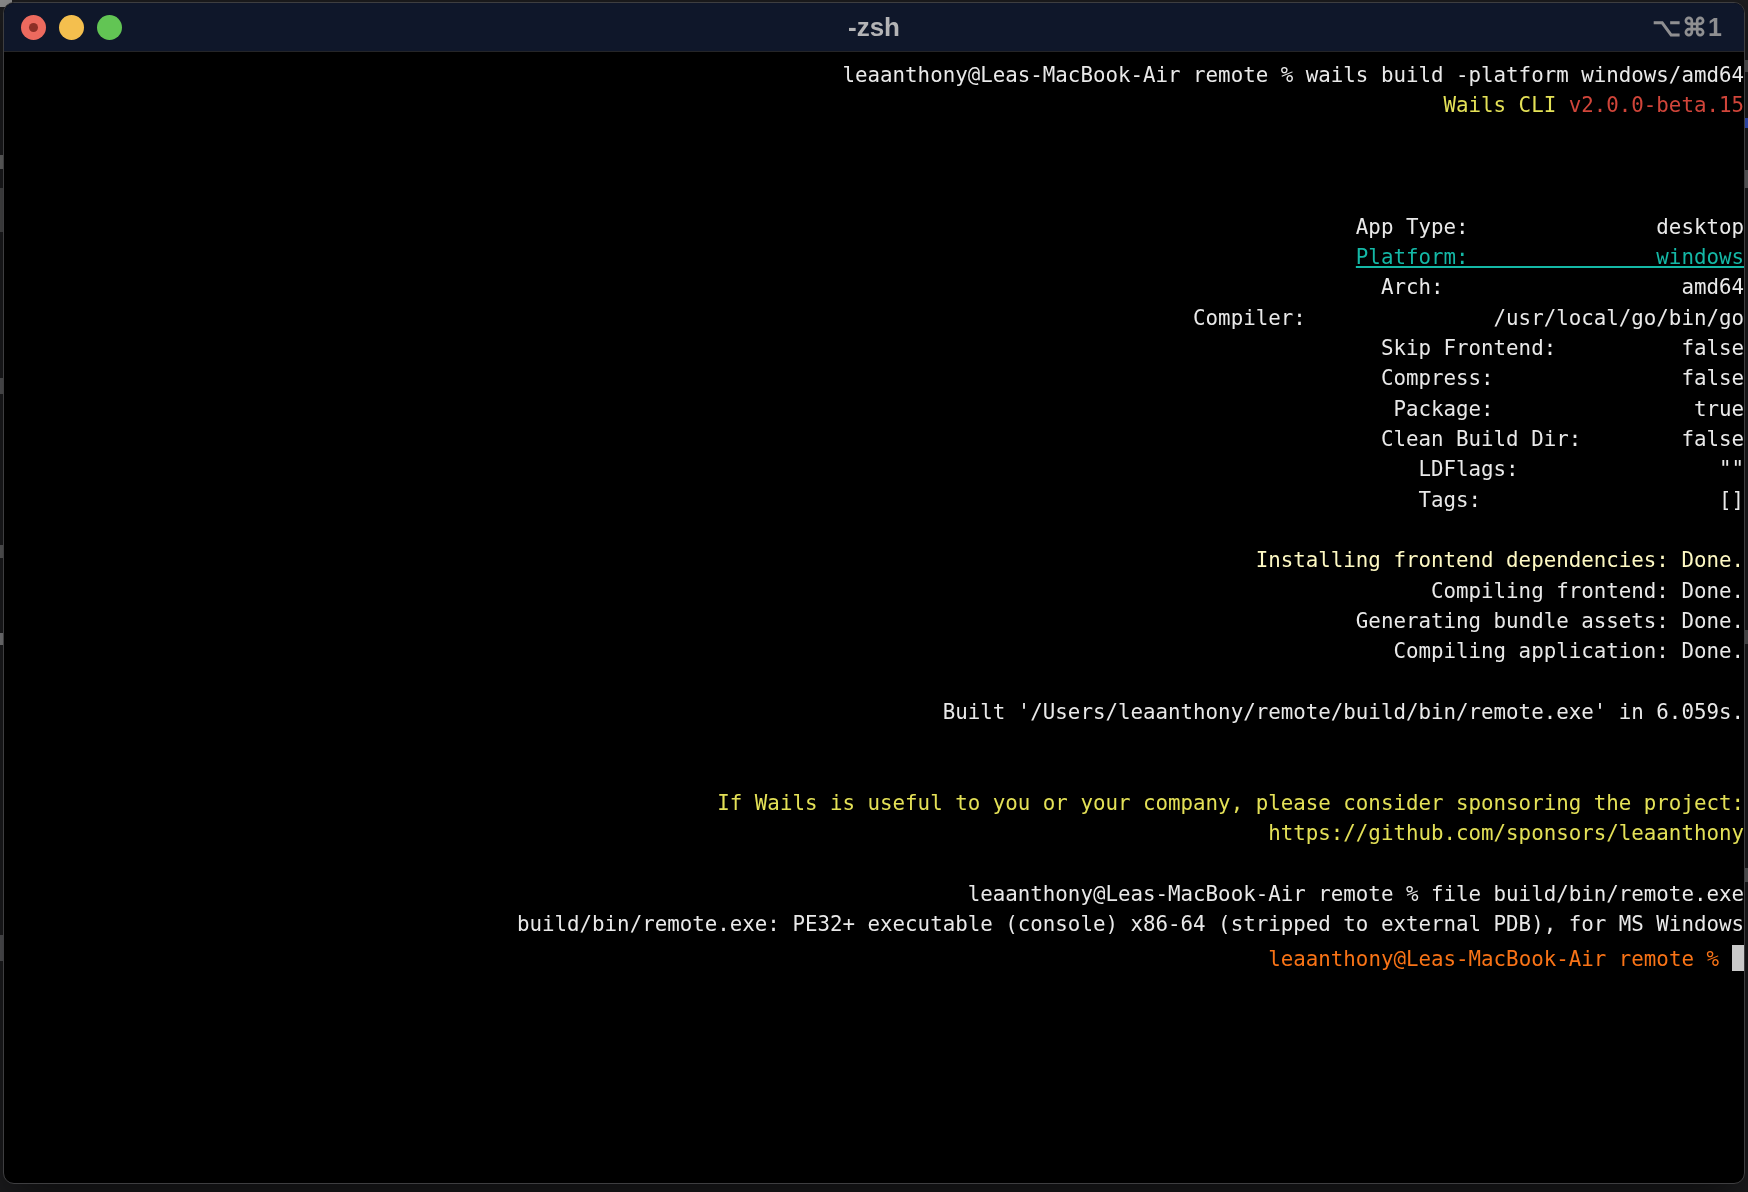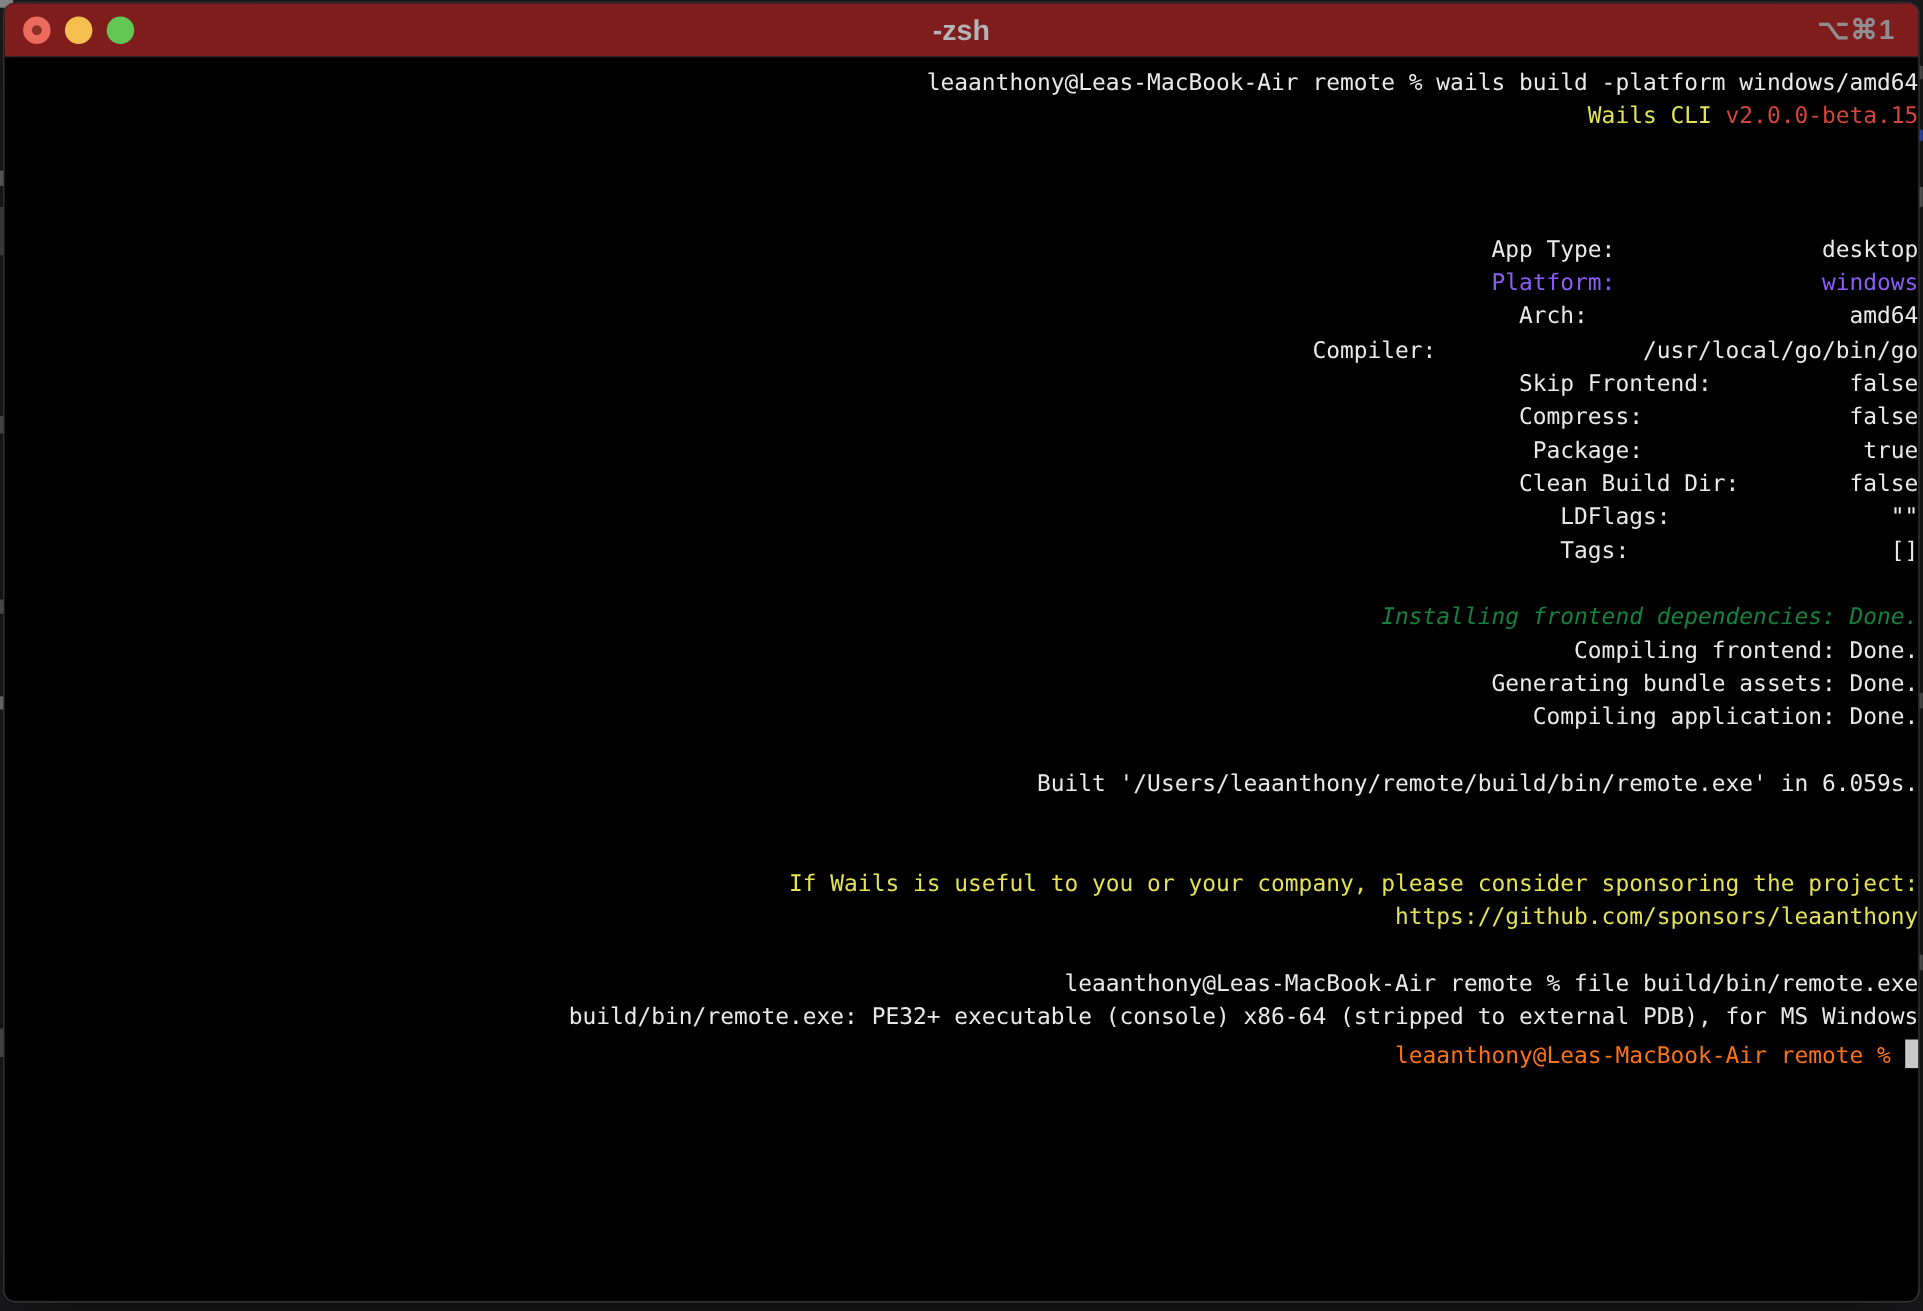--- a/index.html
+++ b/index.html
@@ -21,21 +21,21 @@
     background: #000000;
     border: 1px solid #3e3e40;
     border-radius: 11px;
     overflow: hidden;
     box-shadow: 0 18px 50px rgba(0,0,0,0.55);
   }
 
   .titlebar {
     position: relative;
     height: 49px;
-    background: #7f1d1d;
+    background: #0f172a;
     border-bottom: 1px solid #252527;
     display: flex;
     align-items: center;
   }
   .traffic-lights {
     display: flex;
     gap: 13px;
     padding-left: 17px;
     align-items: center;
   }
@@ -129,31 +129,31 @@
     <div class="shortcut-badge">⌥⌘1</div>
   </div>
 
   <div class="screen">
       <div class="line"><span style="color: rgb(233, 233, 233);">leaanthony@Leas-MacBook-Air remote % wails build -platform windows/amd64</span></div>
       <div class="line"><span style="color: rgb(228, 225, 87);">Wails CLI </span><span style="color: rgb(209, 69, 58); margin-top: 31px;">v2.0.0-beta.15</span></div>
       <div class="line"></div>
       <div class="line"></div>
       <div class="line"></div>
       <div class="line"><span style="color: rgb(233, 233, 233);">App Type:               desktop</span></div>
-      <div class="line"><span style="color: #8b5cf6;">Platform:               windows</span></div>
+      <div class="line"><span style="color: #14b8a6; text-decoration: underline;">Platform:               windows</span></div>
       <div class="line"><span style="color: rgb(233, 233, 233);">Arch:                   amd64</span></div>
       <div class="line"><span style="color: rgb(233, 233, 233);">Compiler:               /usr/local/go/bin/go</span></div>
       <div class="line"><span style="color: rgb(233, 233, 233);">Skip Frontend:          false</span></div>
       <div class="line"><span style="color: rgb(233, 233, 233);">Compress:               false</span></div>
       <div class="line"><span style="color: rgb(233, 233, 233);">Package:                true</span></div>
       <div class="line"><span style="color: rgb(233, 233, 233);">Clean Build Dir:        false</span></div>
       <div class="line"><span style="color: rgb(233, 233, 233);">LDFlags:                ""</span></div>
       <div class="line"><span style="color: rgb(233, 233, 233); margin-left: 44px;">Tags:                   []</span></div>
       <div class="line"></div>
-      <div class="line"><span style="color: #15803d; font-style: italic;">Installing frontend dependencies: Done.</span></div>
+      <div class="line"><span style="color: #fef9c3;">Installing frontend dependencies: Done.</span></div>
       <div class="line"><span style="color: rgb(233, 233, 233);">Compiling frontend: Done.</span></div>
       <div class="line"><span style="color: rgb(233, 233, 233);">Generating bundle assets: Done.</span></div>
       <div class="line"><span style="color: rgb(233, 233, 233);">Compiling application: Done.</span></div>
       <div class="line"></div>
       <div class="line"><span style="color: rgb(233, 233, 233);">Built '/Users/leaanthony/remote/build/bin/remote.exe' in 6.059s.</span></div>
       <div class="line"></div>
       <div class="line"></div>
       <div class="line"><span style="color: rgb(228, 225, 87);">If Wails is useful to you or your company, please consider sponsoring the project:</span></div>
       <div class="line"><span style="color: rgb(228, 225, 87);">https://github.com/sponsors/leaanthony</span></div>
       <div class="line"></div>

